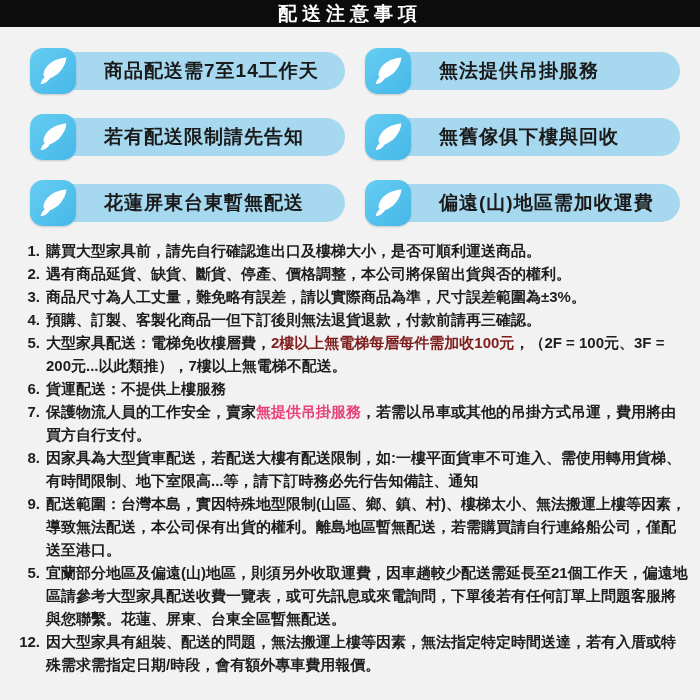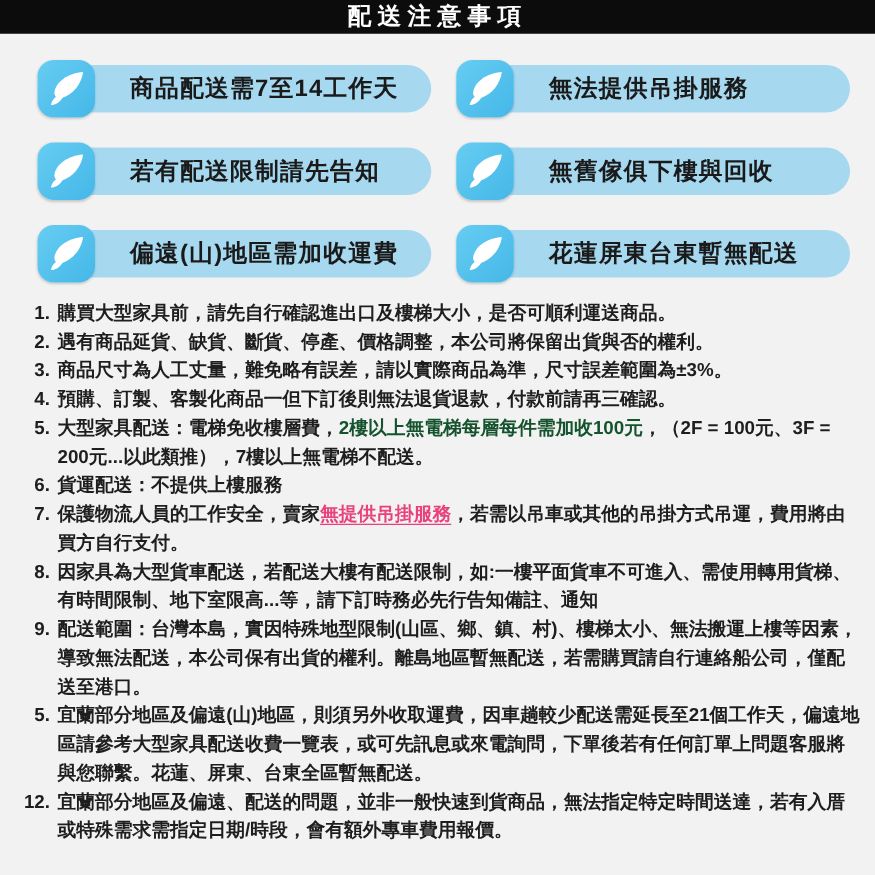--- a/index.html
+++ b/index.html
@@ -58,22 +58,22 @@
   }
   .note{
     display:flex;
     font-size:15px;line-height:23px;font-weight:600;
   }
   .note .num{
     width:34px;min-width:34px;text-align:right;padding-right:6px;
     white-space:nowrap;
   }
   .note .txt{flex:1;}
-  .seg-pink{color:#14532d;}
-  .seg-pink-underline{color:#e8417c;text-decoration:underline;text-underline-offset:3px;}
+  .seg-pink{color:#7f1d1d;}
+  .seg-pink-underline{color:#e8417c;text-underline-offset:3px;}
 </style>
 </head>
 <body>
 
 <div class="page">
   <div class="header">
     <h1>配送注意事項</h1>
   </div>
 
   <div class="badges" id="badges">
@@ -120,33 +120,33 @@
     <div class="icon">
       <svg viewBox="0 0 48 48" aria-hidden="true">
         <path d="M41 7 C 26 8 13 17 12 28 C 12 32 15 34.5 19 33.5 C 31 30 39.5 19 41 7 Z" fill="#ffffff"></path>
         <path d="M8.5 40.5 C 9.5 34 15 29.5 21.5 30 C 19.5 36 14 40.5 8.5 40.5 Z" fill="#ffffff"></path>
       </svg>
     </div>
   </div>
 
   <div class="badge">
     <div class="pill">
+      <span class="label">花蓮屏東台東暫無配送</span>
+    </div>
+    <div class="icon">
+      <svg viewBox="0 0 48 48" aria-hidden="true">
+        <path d="M41 7 C 26 8 13 17 12 28 C 12 32 15 34.5 19 33.5 C 31 30 39.5 19 41 7 Z" fill="#ffffff"></path>
+        <path d="M8.5 40.5 C 9.5 34 15 29.5 21.5 30 C 19.5 36 14 40.5 8.5 40.5 Z" fill="#ffffff"></path>
+      </svg>
+    </div>
+  </div>
+
+  <div class="badge">
+    <div class="pill">
       <span class="label">偏遠(山)地區需加收運費</span>
-    </div>
-    <div class="icon">
-      <svg viewBox="0 0 48 48" aria-hidden="true">
-        <path d="M41 7 C 26 8 13 17 12 28 C 12 32 15 34.5 19 33.5 C 31 30 39.5 19 41 7 Z" fill="#ffffff"></path>
-        <path d="M8.5 40.5 C 9.5 34 15 29.5 21.5 30 C 19.5 36 14 40.5 8.5 40.5 Z" fill="#ffffff"></path>
-      </svg>
-    </div>
-  </div>
-
-  <div class="badge">
-    <div class="pill">
-      <span class="label">花蓮屏東台東暫無配送</span>
     </div>
     <div class="icon">
       <svg viewBox="0 0 48 48" aria-hidden="true">
         <path d="M41 7 C 26 8 13 17 12 28 C 12 32 15 34.5 19 33.5 C 31 30 39.5 19 41 7 Z" fill="#ffffff"></path>
         <path d="M8.5 40.5 C 9.5 34 15 29.5 21.5 30 C 19.5 36 14 40.5 8.5 40.5 Z" fill="#ffffff"></path>
       </svg>
     </div>
   </div>
 </div>
 
@@ -197,16 +197,16 @@
   </li>
 
 
   <li class="note">
     <span class="num">5.</span>
     <span class="txt"><span class="seg-normal">宜蘭部分地區及偏遠(山)地區，則須另外收取運費，因車趟較少配送需延長至21個工作天，偏遠地區請參考大型家具配送收費一覽表，或可先訊息或來電詢問，下單後若有任何訂單上問題客服將與您聯繫。花蓮、屏東、台東全區暫無配送。</span></span>
   </li>
 
   <li class="note">
     <span class="num">12.</span>
-    <span class="txt"><span class="seg-normal">宜蘭部分地區及偏遠、配送的問題，並非一般快速到貨商品，無法指定特定時間送達，若有入厝或特殊需求需指定日期/時段，會有額外專車費用報價。</span></span>
+    <span class="txt"><span class="seg-normal">因大型家具有組裝、配送的問題，無法搬運上樓等因素，無法指定特定時間送達，若有入厝或特殊需求需指定日期/時段，會有額外專車費用報價。</span></span>
   </li>
 </ol>
 </div>
 
 </body></html>

